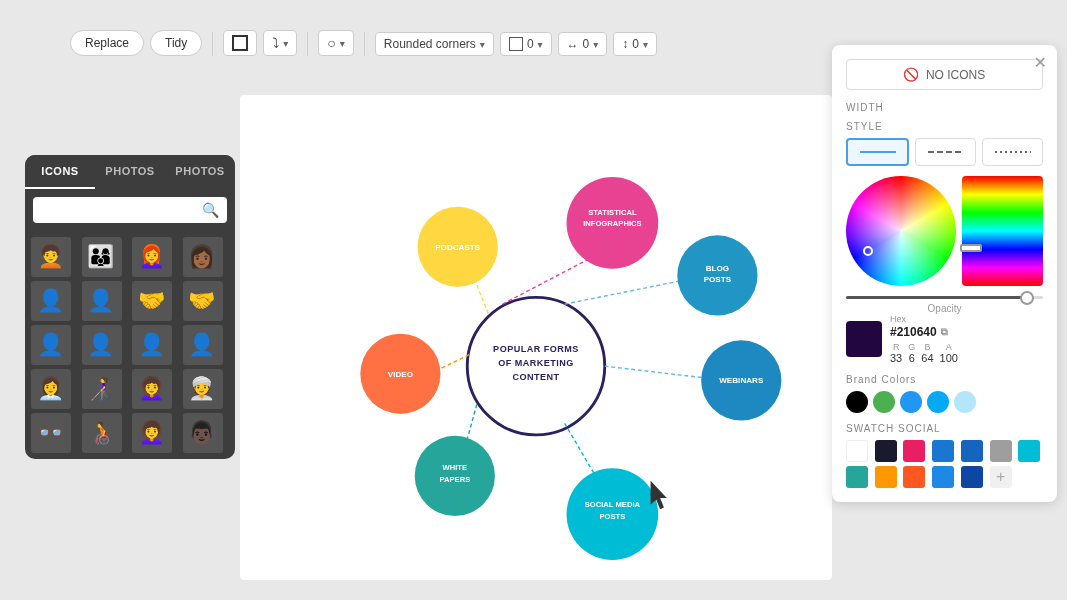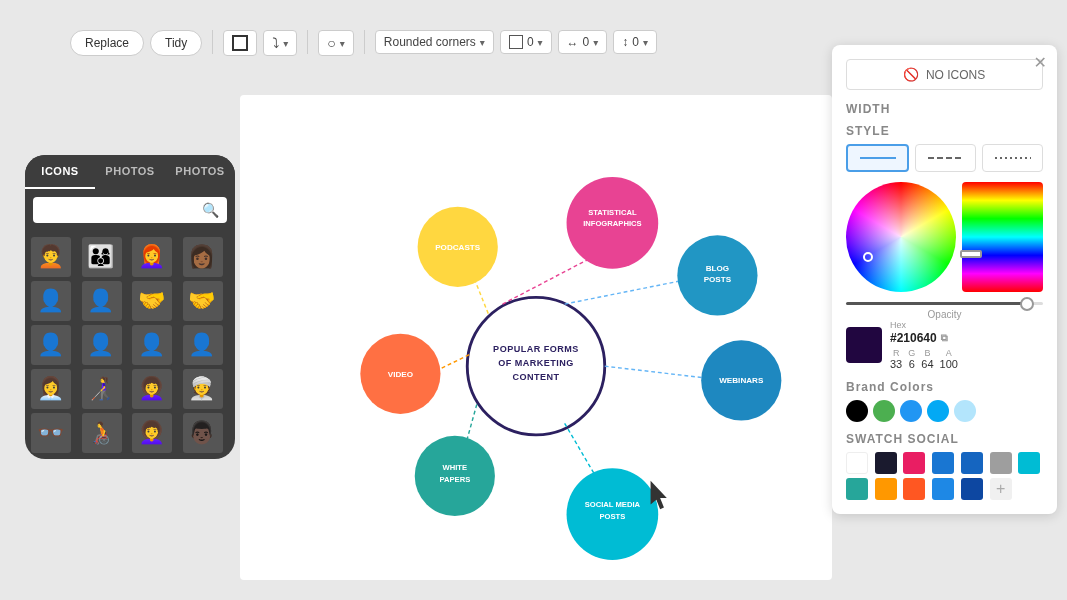--- a/index.html
+++ b/index.html
@@ -11,21 +11,21 @@
       overflow: hidden;
       position: relative;
     }
 
     
     .toolbar {
       position: absolute;
       top: 30px;
       left: 70px;
       display: flex;
-      align-items: flex-start;
+      align-items: flex-end;
       gap: 6px;
       z-index: 10;
     }
     .toolbar-btn {
       background: #fff;
       border: 1px solid #ccc;
       border-radius: 20px;
       padding: 5px 14px;
       font-size: 12px;
       cursor: pointer;
@@ -52,21 +52,21 @@
     }
     .chevron { font-size: 10px; color: #666; }
 
     
     .left-panel {
       position: absolute;
       top: 155px;
       left: 25px;
       width: 210px;
       background: #3d3d3d;
-      border-radius: 20px;
+      border-radius: 10px;
       overflow: hidden;
       z-index: 10;
     }
     .panel-tabs {
       display: flex;
       background: #3d3d3d;
     }
     .panel-tab {
       flex: 1;
       text-align: center;
@@ -163,22 +163,22 @@
       text-align: center;
       cursor: pointer;
       display: flex;
       align-items: center;
       justify-content: center;
       gap: 6px;
       background: #fff;
       margin-bottom: 12px;
     }
     .section-label {
-      font-size: 12px;
-      font-weight: 700;
+      font-size: 10px;
+      font-weight: 400;
       color: #888;
       letter-spacing: 1px;
       margin-bottom: 6px;
       margin-top: 8px;
     }
     .width-slider-row {
       display: flex;
       align-items: center;
       gap: 8px;
       margin-bottom: 4px;

